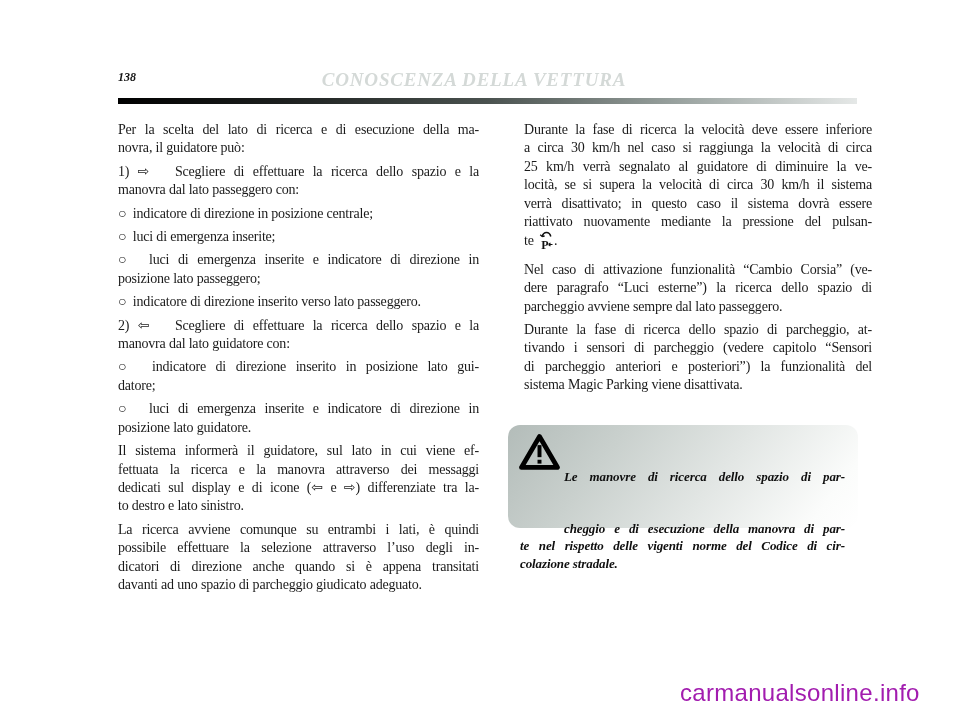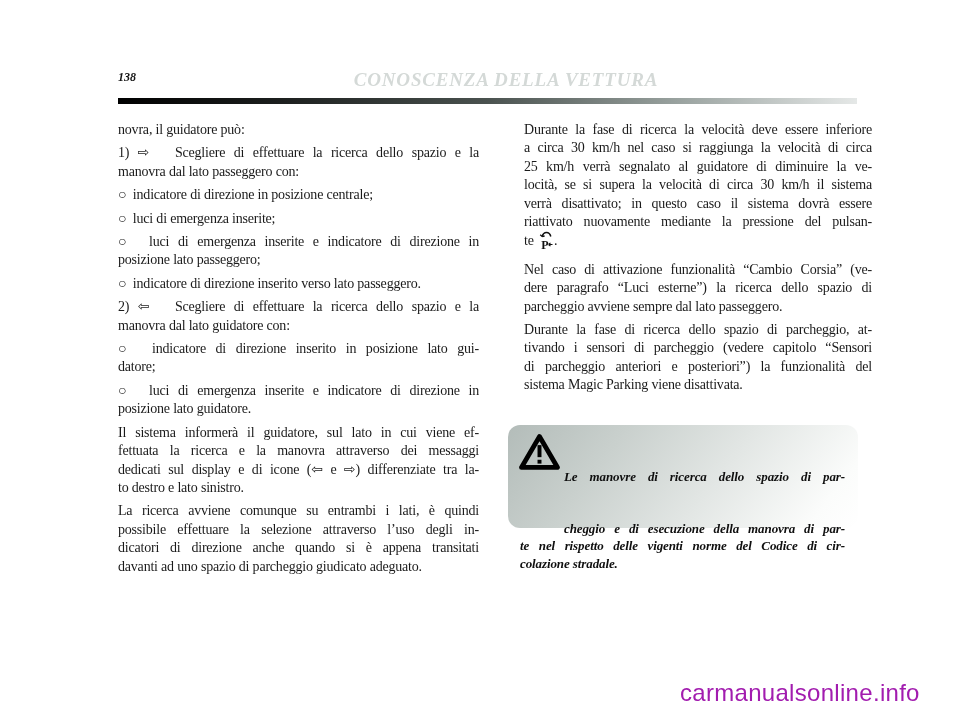--- a/index.html
+++ b/index.html
@@ -6,21 +6,21 @@
   .page{
     position:relative;width:960px;height:709px;background:#ffffff;
     font-family:"Liberation Serif","DejaVu Sans",serif;color:#1a1a1a;overflow:hidden;
   }
   
   .pagenum{
     position:absolute;left:118px;top:70px;
     font-size:12px;font-weight:bold;font-style:italic;color:#141414;
   }
   .htitle{
-    position:absolute;left:136px;top:69px;width:740px;text-align:center;
+    position:absolute;left:104px;top:69px;width:740px;text-align:center;
     font-size:19px;font-weight:bold;font-style:italic;letter-spacing:0.8px;
     color:#d4d9d7;
   }
   .hbar{
     position:absolute;left:118px;top:98px;width:739px;height:6px;
     background:linear-gradient(to right,#000000 0%,#1c1f1e 22%,#4a524f 50%,#97a09d 75%,#e5e8e7 100%);
   }
   
   .col{position:absolute;top:121px;font-size:14px;line-height:18.4px;letter-spacing:-0.2px;}
   .colL{left:118px;width:361px;}
@@ -55,20 +55,21 @@
 <body>
 
 <div class="page">
 
   <div class="pagenum">138</div>
   <div class="htitle">CONOSCENZA DELLA VETTURA</div>
   <div class="hbar"></div>
 
   <div class="col colL">
     <div class="para">
+      <div class="ln">Per la scelta del lato di ricerca e di esecuzione della ma-</div>
       <div class="ln last">novra, il guidatore può:</div>
     </div>
     <div class="para">
       <div class="ln">1)&nbsp;⇨&nbsp;&nbsp;&nbsp;Scegliere di effettuare la ricerca dello spazio e la</div>
       <div class="ln last">manovra dal lato passeggero con:</div>
     </div>
     <div class="para">
       <div class="ln last">○&nbsp;&nbsp;indicatore di direzione in posizione centrale;</div>
     </div>
     <div class="para">

